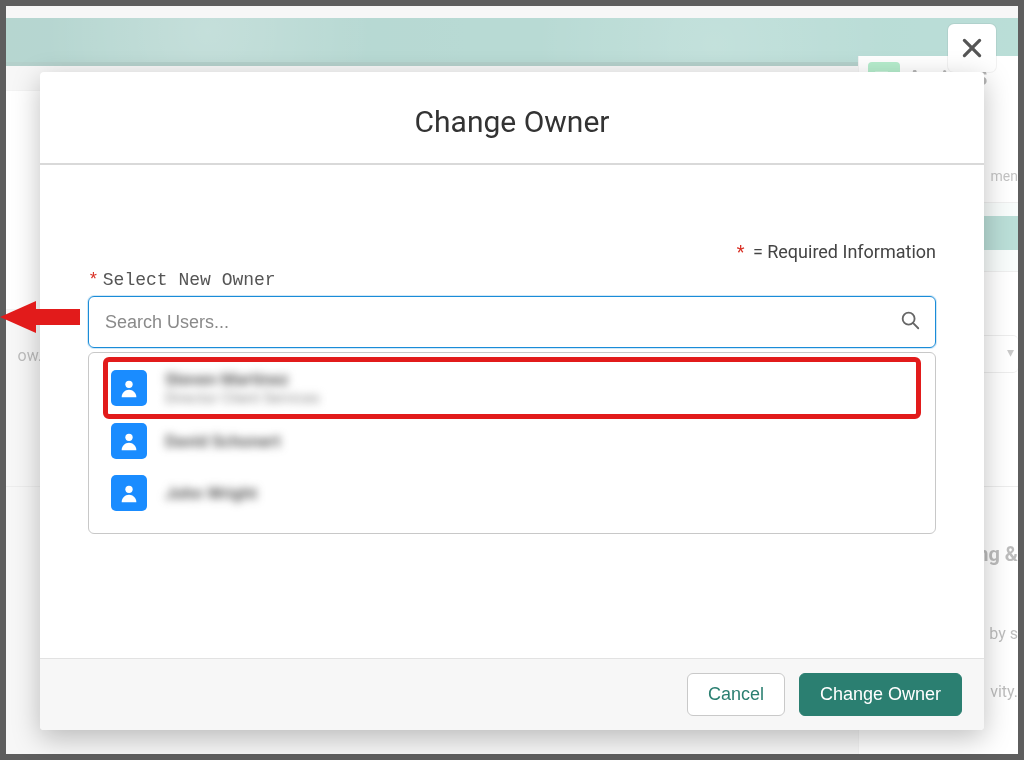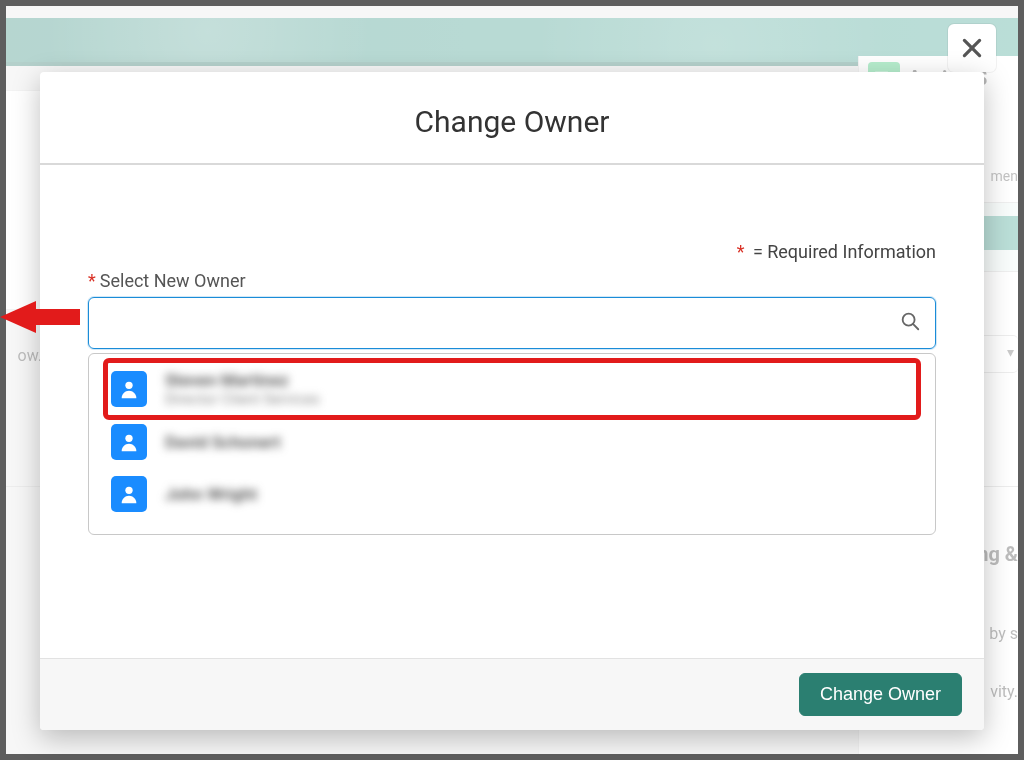--- a/index.html
+++ b/index.html
@@ -72,21 +72,21 @@
   .modal-title { font-size: 30px; font-weight: 400; color:#333; }
 
   .modal-body {
     flex: 1;
     padding: 56px 48px 10px;
     position: relative;
   }
   .req-note { text-align:right; font-size: 18px; color:#444; margin-bottom: 8px;}
   .req-note .ast { color:#d93025; margin-right:4px;}
 
-  .field-label { font-size:18px; color:#555; margin-bottom:6px; }
+  .field-label { font-size:18px; color:#555; margin-bottom:6px;font-family:Liberation Mono, monospace; }
   .field-label .ast { color:#d93025; margin-right:4px;}
 
   .search-wrap {
     position:relative;
     width:100%;
     border:1px solid #1a8cd8;
     border-radius:6px;
     height:52px;
     display:flex; align-items:center;
     padding: 0 46px 0 16px;
@@ -192,20 +192,21 @@
       <div class="req-note">
         <span class="ast">*</span>
         <span>= Required Information</span>
       </div>
 
       <div class="field-label">
         <span class="ast">*</span><span>Select New Owner</span>
       </div>
 
       <div class="search-wrap">
+        <input type="text" placeholder="Search Users..." style="">
         <span class="search-icon-wrap">
           <svg viewBox="0 0 24 24" fill="none" stroke="#666" stroke-width="2">
               <circle cx="10.5" cy="10.5" r="6.5"></circle>
               <line x1="21" y1="21" x2="15.2" y2="15.2" stroke-linecap="round"></line>
             </svg>
         </span>
       </div>
 
       <div class="dropdown">
         <div class="dd-item highlight">
@@ -239,16 +240,17 @@
               </svg>
             </div>
           <div class="dd-text">
             <span class="dd-name">John Wright</span>
           </div>
         </div>
       </div>
     </div>
 
     <div class="modal-footer">
+      <button class="btn btn-cancel">Cancel</button>
       <button class="btn btn-primary">Change Owner</button>
     </div>
   </div>
 </div>
 
 </body></html>

